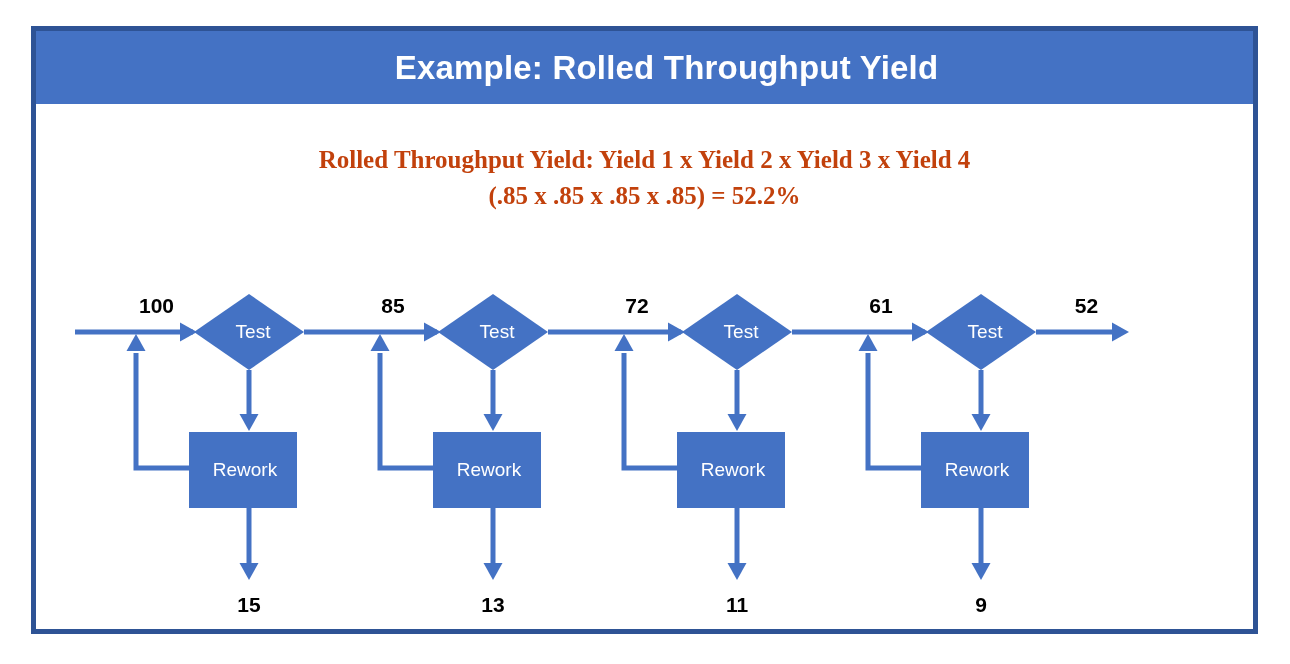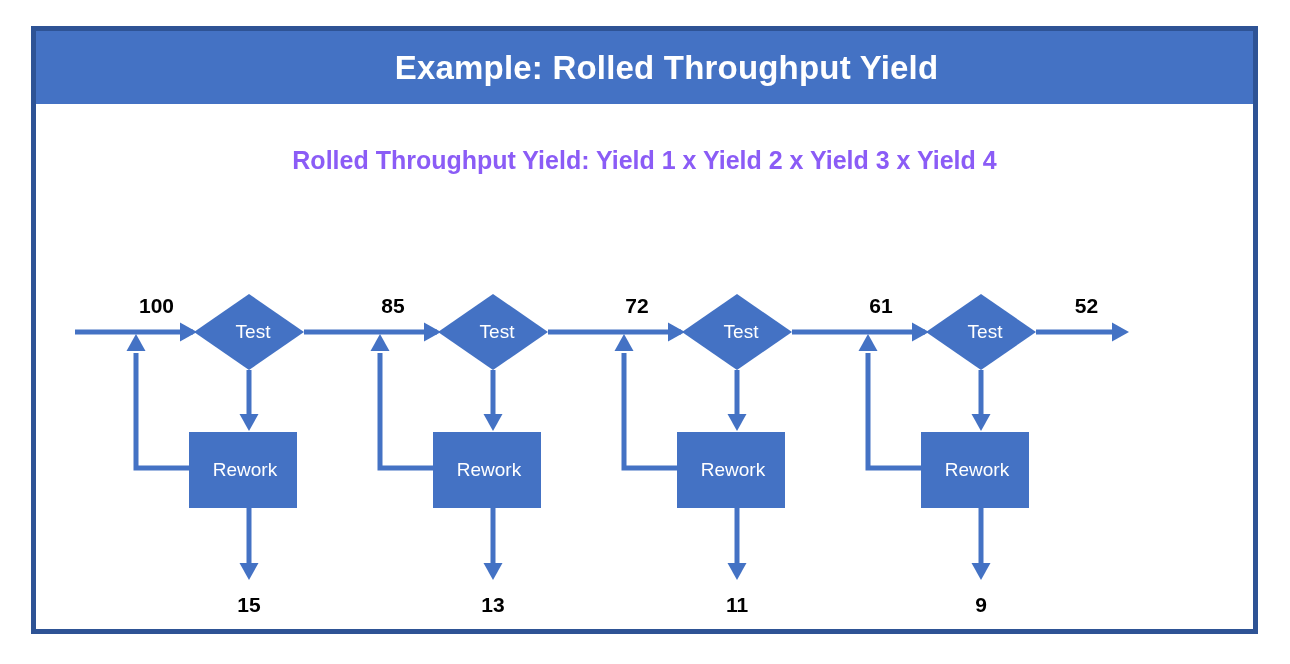--- a/index.html
+++ b/index.html
@@ -60,25 +60,25 @@
 
   
   #subtitle-block {
     position: absolute;
     left: 36px;
     top: 142px;
     width: 1217px;
     text-align: center;
   }
   .subtitle-line {
-    color: #8b5cf6;
+    color: #c2410c;
     font-size: 25px;
     font-weight: bold;
     line-height: 36px;
-    font-family: Liberation Sans, sans-serif;
+    font-family: Liberation Serif, serif;
     white-space: nowrap;
     text-align: center;
   }
 
   
   #diagram-area {
     position: absolute;
     left: 36px;
     top: 255px;
     width: 1217px;
@@ -120,20 +120,21 @@
 <div id="slide-root">
 
   <div id="slide-frame"></div>
 
   <div id="title-bar">
     <span id="title-text">Example: Rolled Throughput Yield</span>
   </div>
 
   <div id="subtitle-block">
     <div class="subtitle-line">Rolled Throughput Yield:  Yield 1 x Yield 2 x Yield 3 x Yield 4</div>
+    <div class="subtitle-line">(.85 x .85 x .85 x .85) = 52.2%</div>
   </div>
 
   <div id="diagram-area">
     <svg id="flow-svg" width="1217" height="370" viewBox="0 0 1217 370" xmlns="http://www.w3.org/2000/svg">
       <g id="flow-layer">
           <line x1="39" y1="77" x2="157" y2="77" class="flow-stroke" stroke-width="5" stroke-linecap="butt"></line>
           <polygon points="161,77 144,67.5 144,86.5" class="arrow-fill"></polygon>
           <text x="120.5" y="58" class="flow-number">100</text>
           <polyline points="155,213 100,213 100,98" class="flow-stroke" stroke-width="5" stroke-linejoin="miter" stroke-linecap="butt"></polyline>
           <polygon points="100,79 90.5,96 109.5,96" class="arrow-fill"></polygon>

